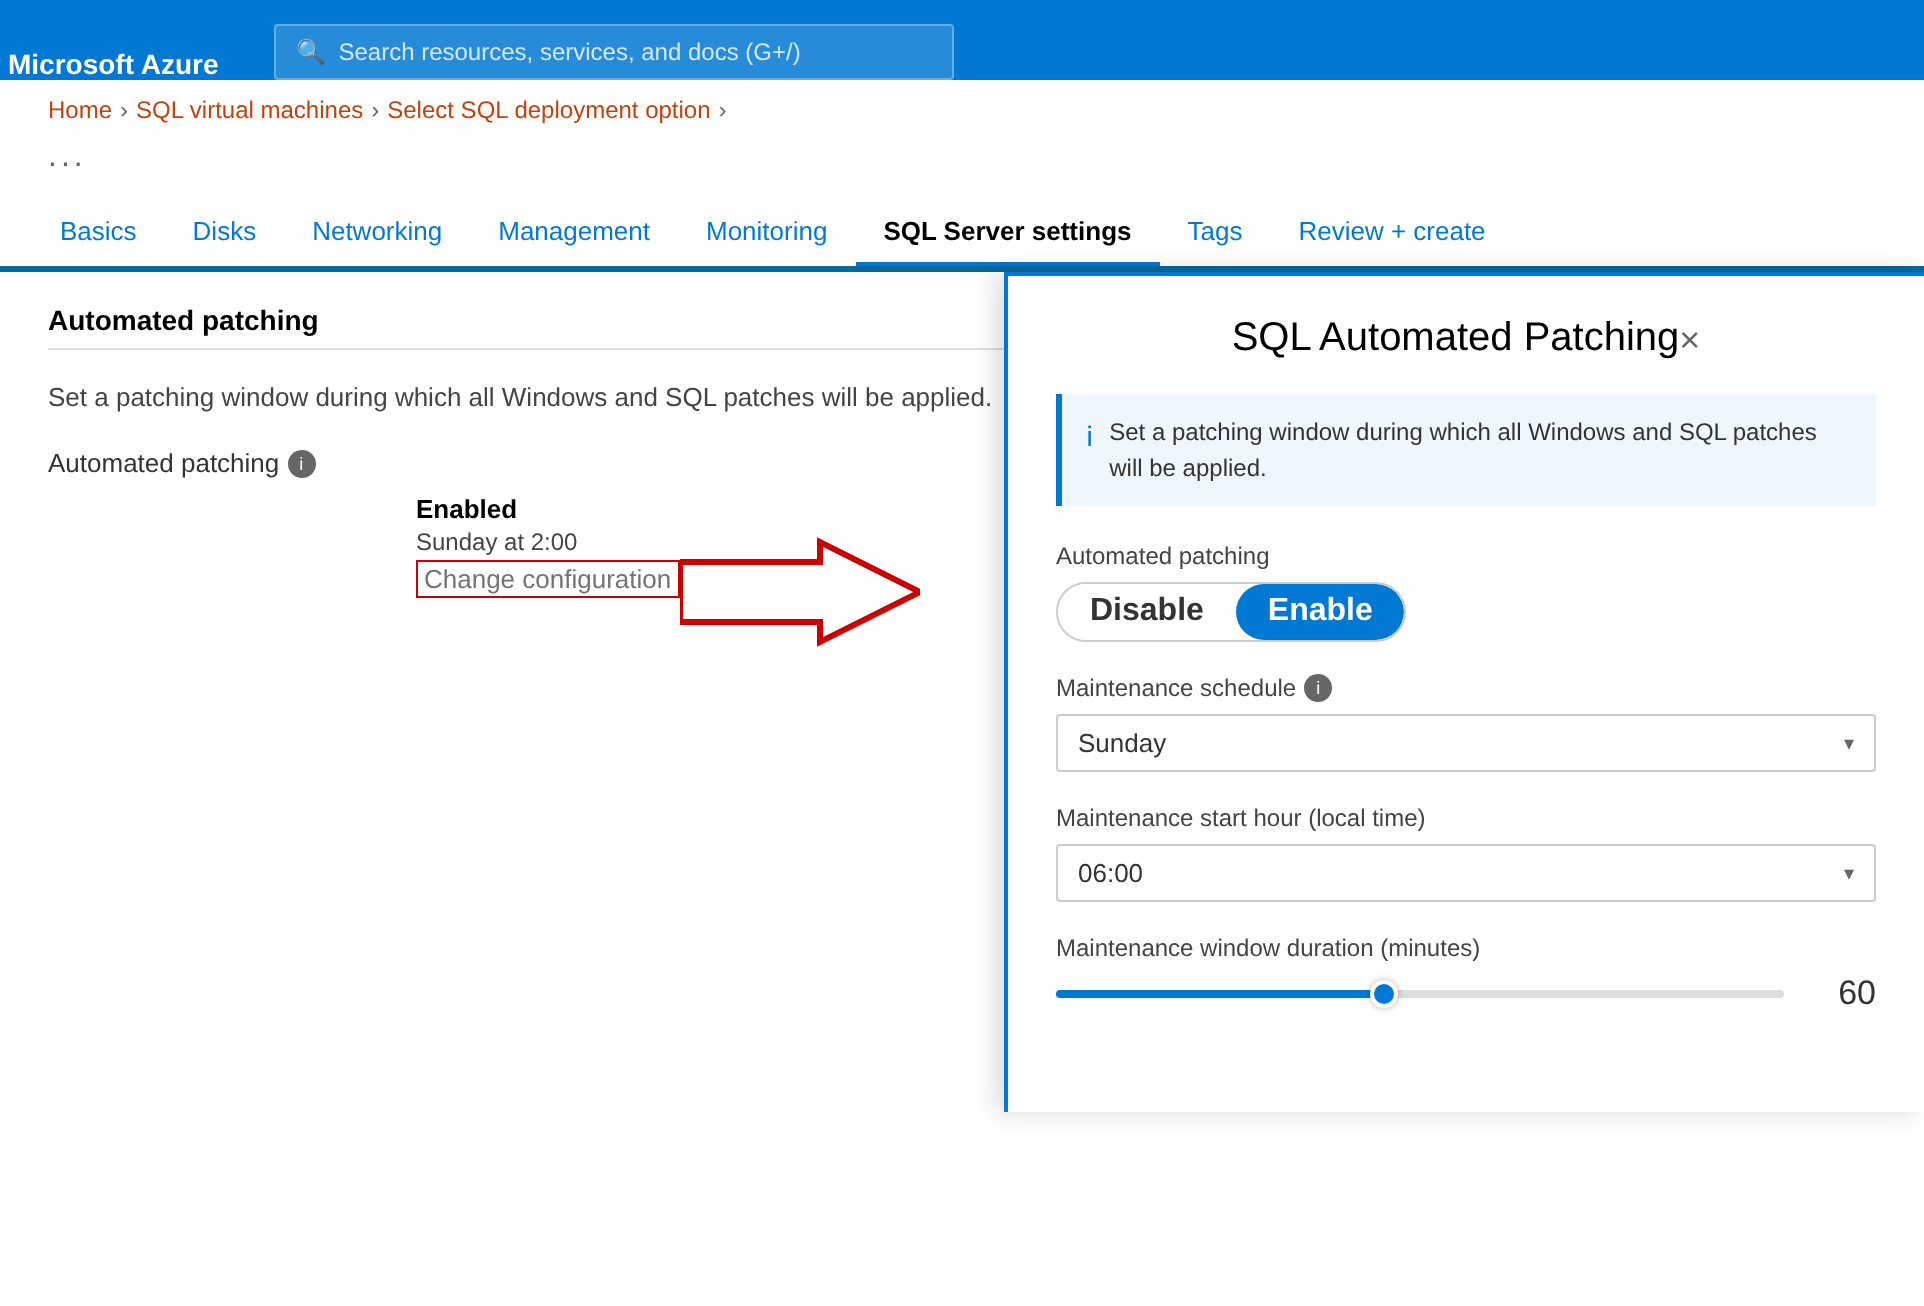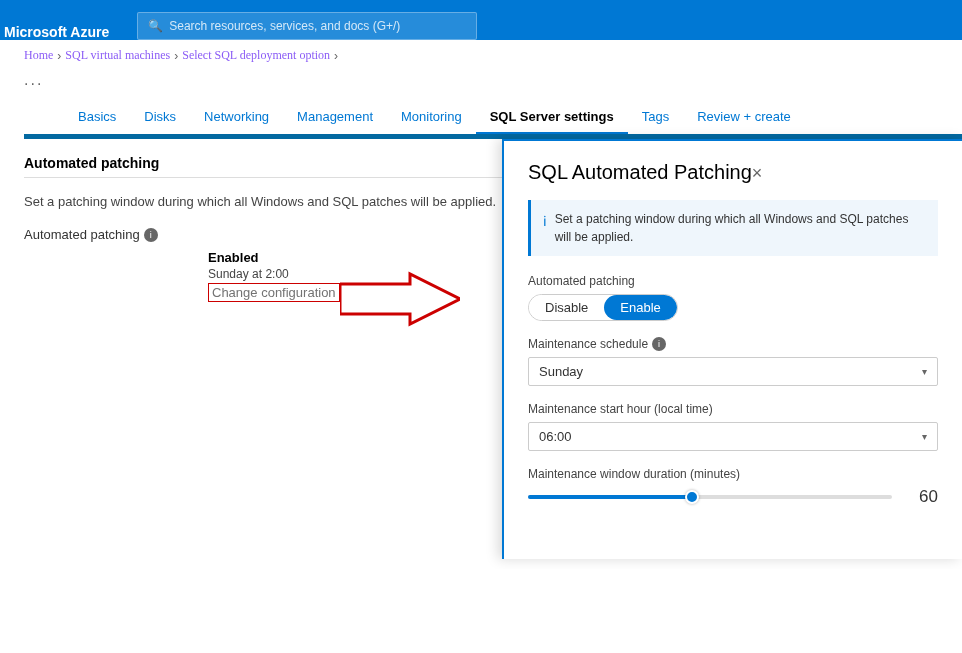--- a/index.html
+++ b/index.html
@@ -39,21 +39,21 @@
     
     .breadcrumb {
       padding: 8px 24px 4px;
       font-size: 12px;
       color: #0078d4;
       display: flex;
       align-items: center;
       gap: 4px;
     }
     .breadcrumb span.sep { color: #666; }
-    .breadcrumb a { color: #8b5cf6; text-decoration: none; font-family: Liberation Serif, serif; }
+    .breadcrumb a { color: #c2410c; text-decoration: none; }
 
     
     .page-title-row {
       padding: 4px 24px 12px;
       display: flex;
       align-items: center;
       gap: 8px;
     }
     .page-title {
       font-size: 22px;
@@ -63,24 +63,23 @@
     .page-title-menu {
       font-size: 16px;
       color: #666;
       cursor: pointer;
       letter-spacing: 2px;
     }
 
     
     .tabs {
       display: flex;
-      border-bottom: 5px solid #0369a1;
-      padding: 0 40px;
+      border-bottom: 3px solid #0369a1;
+      padding: 0 16px;
       gap: 0;
-      margin-left: 24px;
     }
     .tab {
       padding: 8px 14px;
       font-size: 13px;
       color: #0078d4;
       cursor: pointer;
       border-bottom: 2px solid transparent;
       white-space: nowrap;
     }
     .tab.active {
@@ -183,21 +182,21 @@
       width: 460px;
       background: #fff;
       border-left: 2px solid #0078d4;
       border-top: 2px solid #0078d4;
       box-shadow: -4px 0 12px rgba(0,0,0,0.15);
       padding: 20px 24px;
       min-height: 420px;
     }
     .panel-header {
       display: flex;
-      justify-content: flex-start;
+      justify-content: center;
       align-items: center;
       margin-bottom: 16px;
     }
     .panel-title {
       font-size: 20px;
       font-weight: 300;
       color: #000;
     }
     .panel-close {
       cursor: pointer;
@@ -241,26 +240,27 @@
     
     .toggle-group {
       display: flex;
       border: 1px solid #ccc;
       border-radius: 20px;
       overflow: hidden;
       width: fit-content;
     }
     .toggle-btn {
       padding: 5px 16px;
-      font-size: 13px;
+      font-size: 16px;
       cursor: pointer;
       background: #fff;
       color: #333;
       border: none;
       outline: none;
+      font-weight: bold;
     }
     .toggle-btn.active {
       background: #0078d4;
       color: #fff;
       border-radius: 20px;
     }
 
     
     .dropdown {
       width: 100%;

